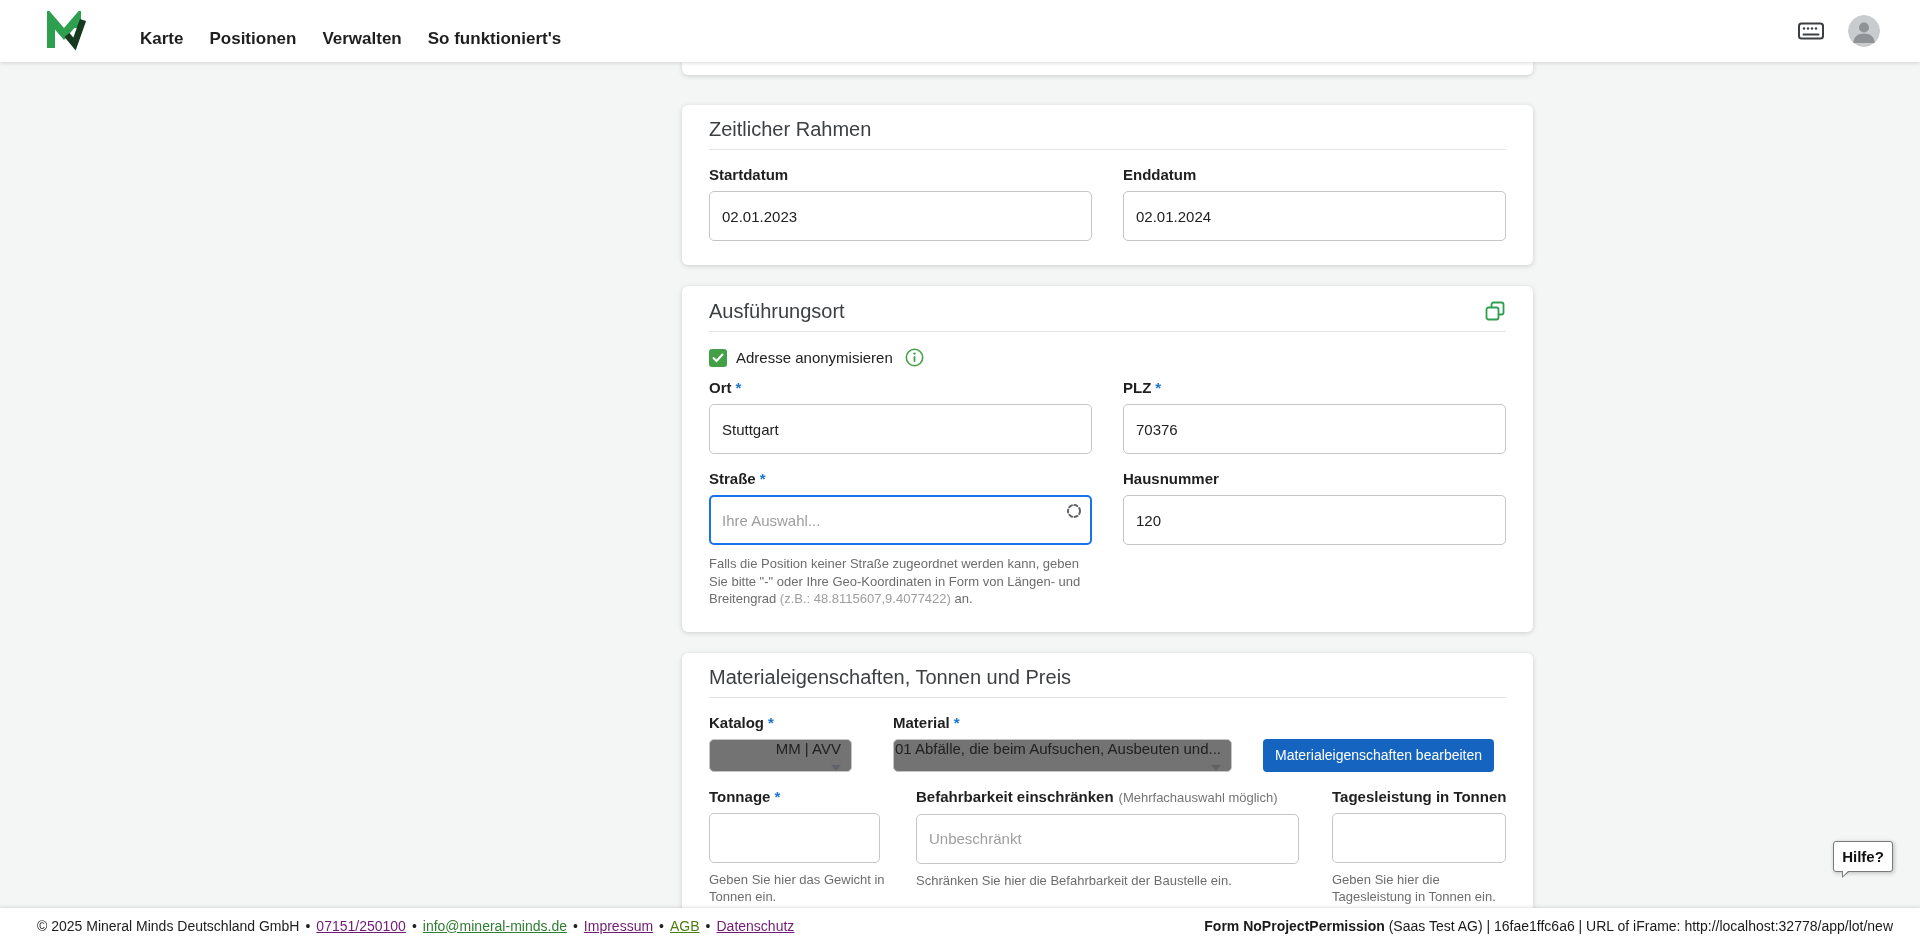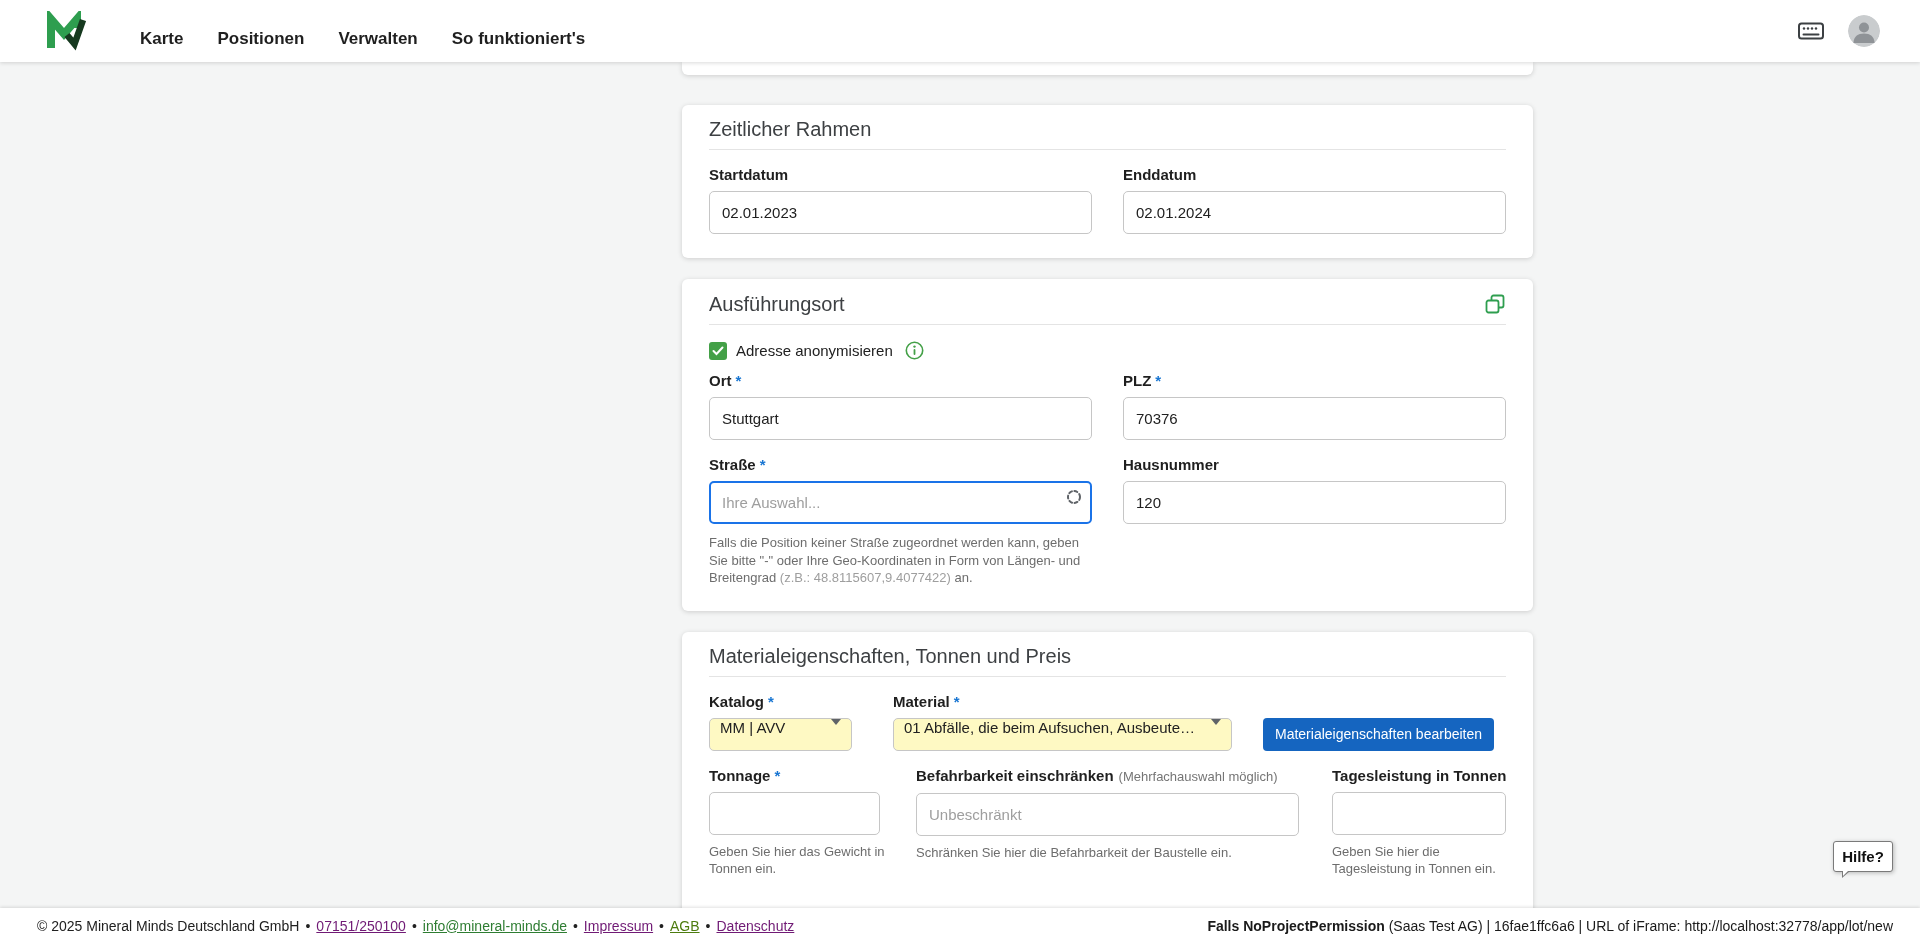--- a/index.html
+++ b/index.html
@@ -9,21 +9,21 @@
     background:#f4f5f5; color:#212121; position:relative; overflow:hidden;
   }
 
   
   .nav {
     position:absolute; top:0; left:0; right:0; height:62px; background:#fff;
     box-shadow:0 1px 4px rgba(0,0,0,.15); display:flex; align-items:center;
     padding:0 40px 0 46px; z-index:30;
   }
   .logo { width:40px; height:40px; margin-right:54px; cursor:pointer; flex:none; }
-  .nav-items { display:flex; gap:34px; align-items:flex-end;margin-top:16px; }
+  .nav-items { display:flex; gap:26px; align-items:flex-end;margin-top:16px; }
   .nav-item { font-size:17px; font-weight:700; color:#1f1f1f; cursor:pointer; white-space:nowrap; }
   .nav-right { margin-left:auto; display:flex; align-items:center; gap:24px; }
   .icon-btn { background:none; border:none; cursor:pointer; display:flex; align-items:center; }
   .avatar { width:32px; height:32px; border-radius:50%; overflow:hidden; flex:none; }
 
   
   .content { position:absolute; top:62px; left:0; right:0; bottom:35px; overflow:hidden; }
   .form-col { position:absolute; left:682px; top:0; width:851px; }
 
   .card {
@@ -42,21 +42,21 @@
   .card-title { font-size:20px; font-weight:400; color:#3d4043; line-height:21px; }
 
   .grid2 { display:grid; grid-template-columns:1fr 1fr; column-gap:31px; align-items:start; }
   .row-gap { margin-bottom:16px; }
 
   .fld-label { display:block; font-size:15px; font-weight:700; color:#1f1f1f; line-height:18px; margin-bottom:7px; white-space:nowrap; }
   .req { color:#1976d2; margin-left:4px; font-weight:700; }
   .label-note { font-weight:400; font-size:13px; color:#757575; margin-left:5px; }
 
   .text-input {
-    width:100%; height:43px; border:1px solid #c6c6c6; border-radius:5px;
+    width:100%; height:50px; border:1px solid #c6c6c6; border-radius:5px;
     padding:0 12px; font-size:15px; color:#212121; background:#fff;
     font-family:inherit; outline:none;
   }
   .text-input::placeholder { color:#9e9e9e; }
 
   .input-wrap { position:relative; }
   .focused-input { border:2px solid #1a73e8; padding:16px 11px; }
   .spinner { position:absolute; right:10px; top:8px; animation:spin 1s linear infinite; transform-origin:center; }
   @keyframes spin { to { transform:rotate(360deg); } }
 
@@ -69,22 +69,22 @@
   .info-btn { background:none; border:none; cursor:pointer; display:flex; align-items:center; margin-left:3px; }
 
   .hint { margin-top:10px; width:383px; font-size:13px; line-height:17.5px; color:#6d6d6d; }
   .hint-light { color:#9e9e9e; }
 
   
   .mat-row1 { display:flex; align-items:flex-end; margin-bottom:16px; }
   .sel-group-katalog { width:143px; margin-right:41px; flex:none; }
   .sel-group-material { width:339px; margin-right:31px; flex:none; }
   .select {
-    height:33px; border:1px solid #c6c6c6; border-radius:5px; background:#fef9c3;
-    display:flex; align-items:flex-start; padding:0 10px; cursor:pointer;
+    height:33px; border:1px solid #c6c6c6; border-radius:5px; background:#737373;
+    display:flex; align-items:flex-end; padding:0 10px; cursor:pointer;flex-direction:column;
   }
   .select-value { font-size:15px; color:#212121; flex:1; white-space:nowrap; overflow:hidden; text-overflow:ellipsis; }
   .caret { width:0; height:0; border-left:5px solid transparent; border-right:5px solid transparent; border-top:6px solid #5f6368; margin-left:8px; flex:none; }
   .primary-btn {
     height:33px; background:#1565c0; color:#fff; border:none; border-radius:4px;
     font-size:14px; font-family:inherit; padding:0 12px; cursor:pointer; white-space:nowrap; flex:none;
   }
 
   .mat-row2 { display:flex; align-items:flex-start; }
   .grp-tonnage { width:171px; margin-right:36px; flex:none; }
@@ -326,15 +326,15 @@
     <span class="sep">•</span>
     <a class="flink flink-green">info@mineral-minds.de</a>
     <span class="sep">•</span>
     <a class="flink flink-blue">Impressum</a>
     <span class="sep">•</span>
     <a class="flink flink-dark">AGB</a>
     <span class="sep">•</span>
     <a class="flink flink-blue">Datenschutz</a>
   </div>
   <div class="footer-right">
-    <span class="fr-bold">Falls NoProjectPermission</span><span> (Saas Test AG) | 16fae1ffc6a6 | URL of iFrame: http://localhost:32778/app/lot/new</span>
+    <span class="fr-bold">Form NoProjectPermission</span><span> (Saas Test AG) | 16fae1ffc6a6 | URL of iFrame: http://localhost:32778/app/lot/new</span>
   </div>
 </footer>
 
 </body></html>

